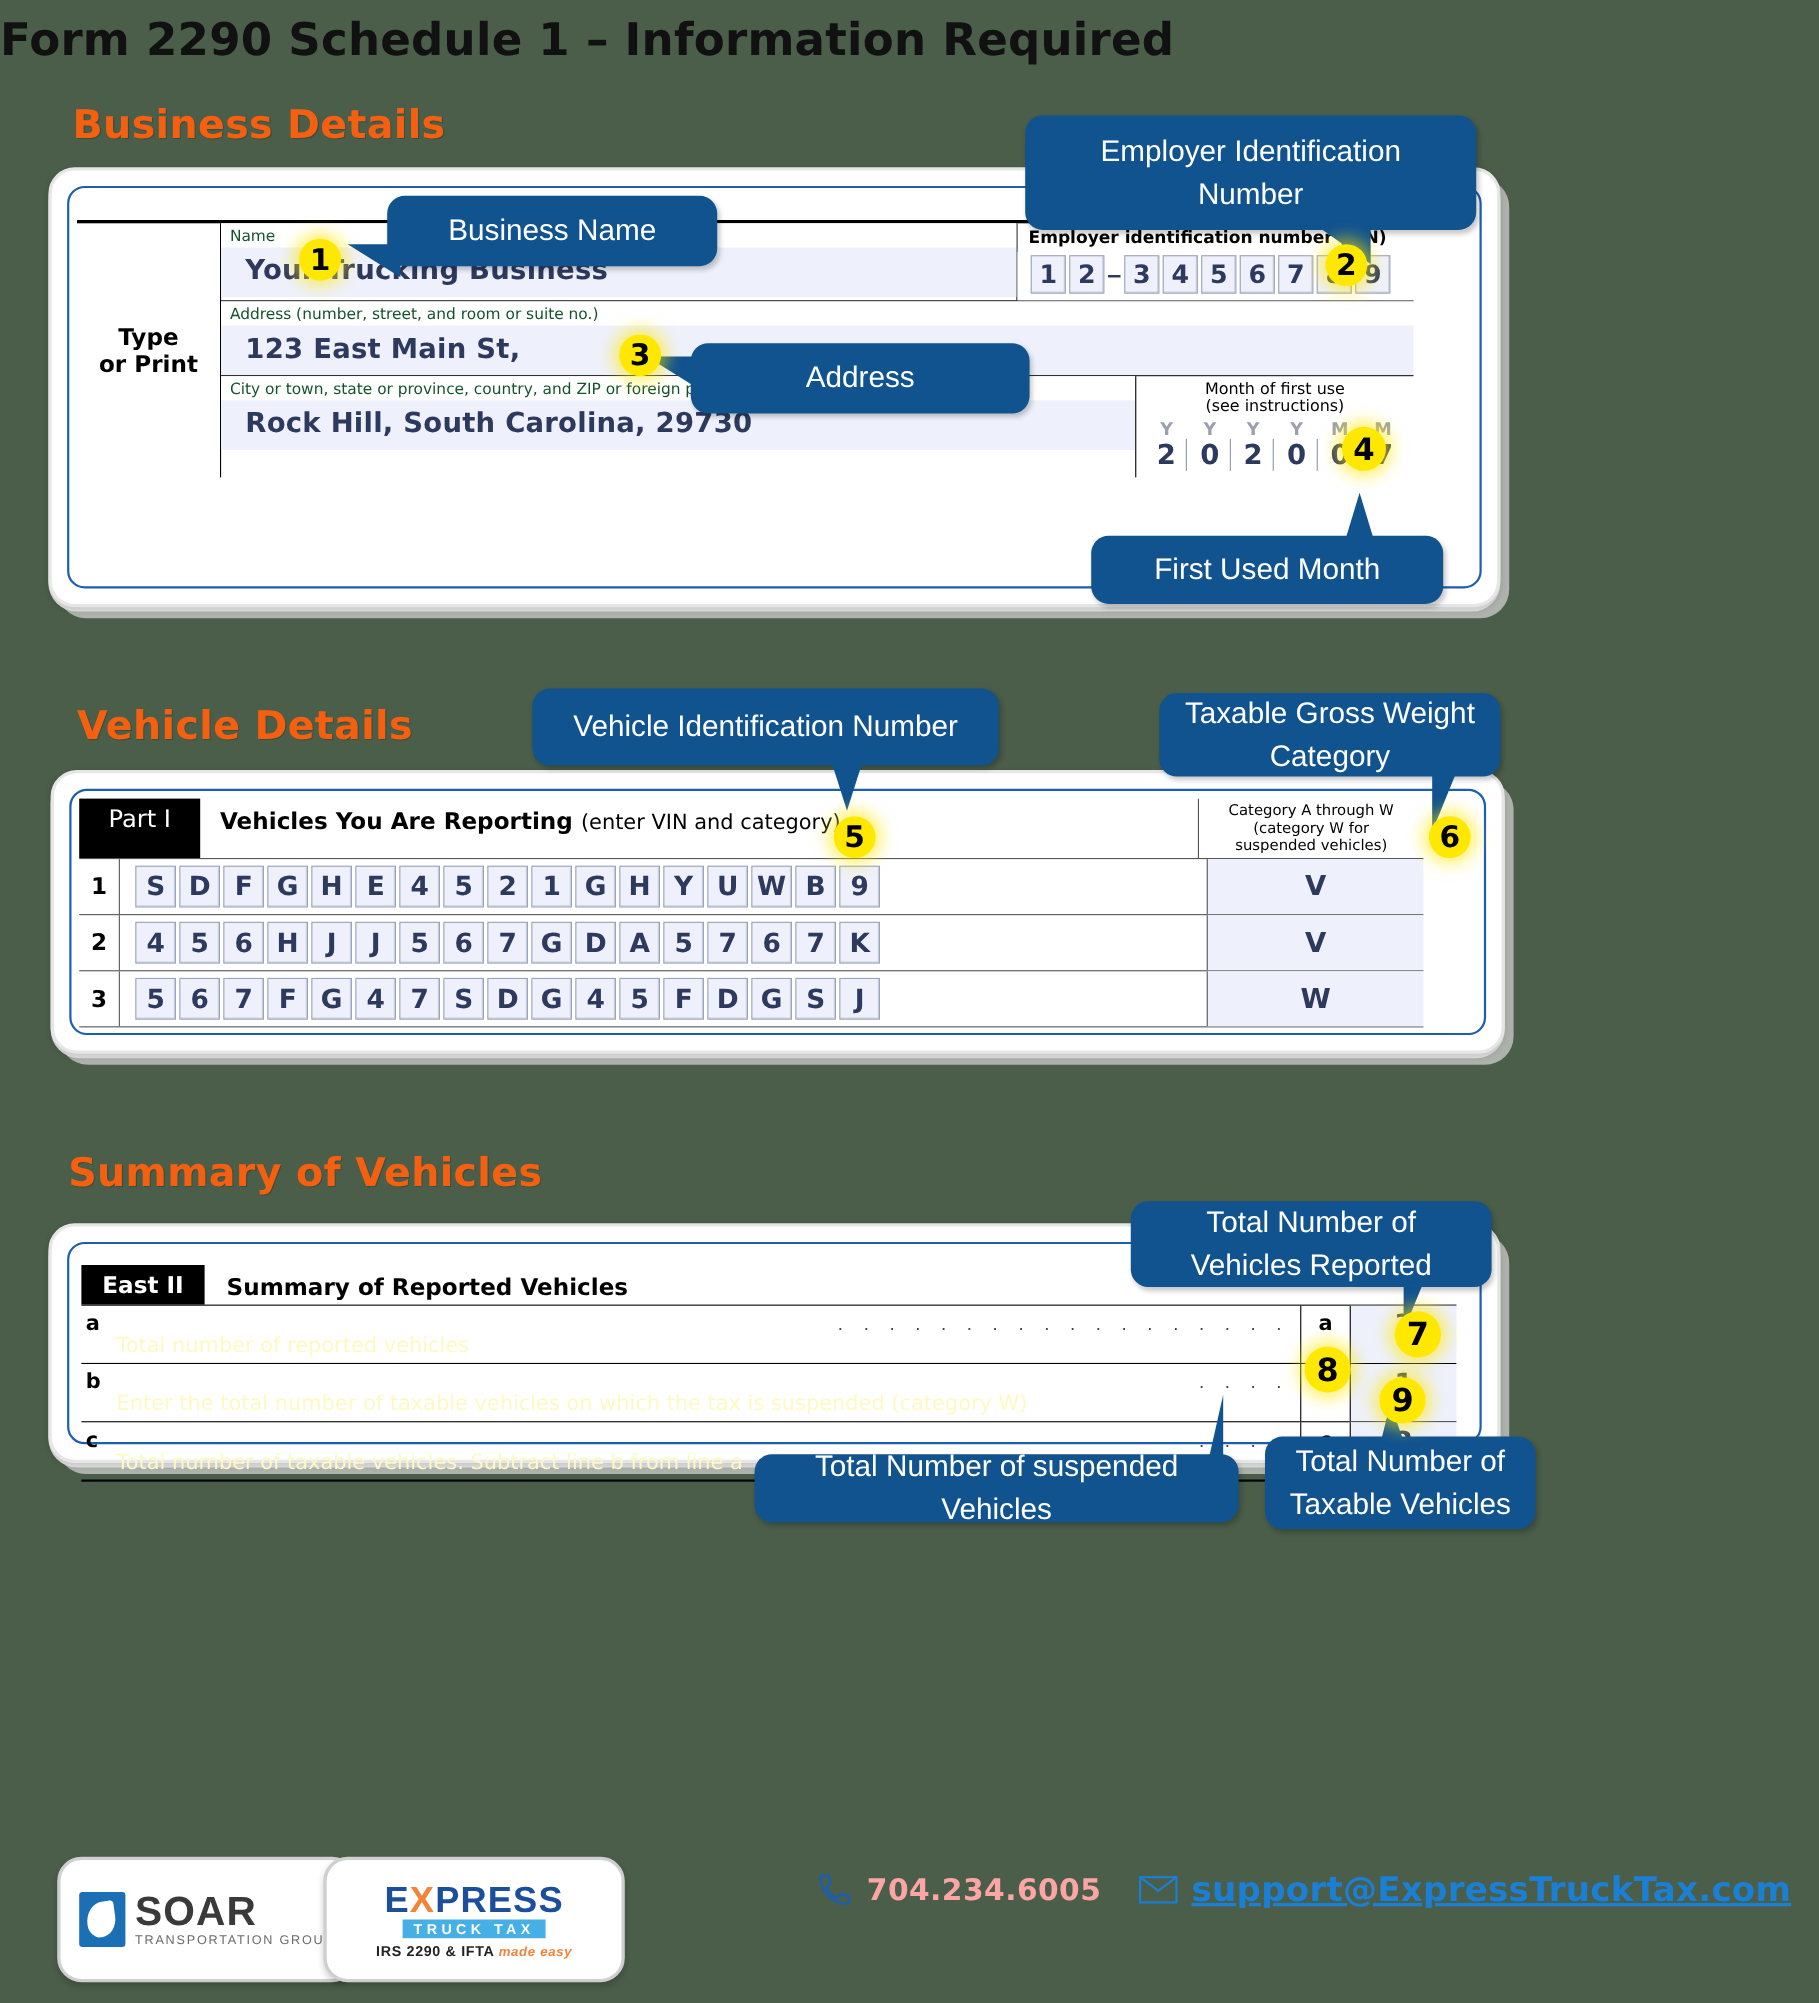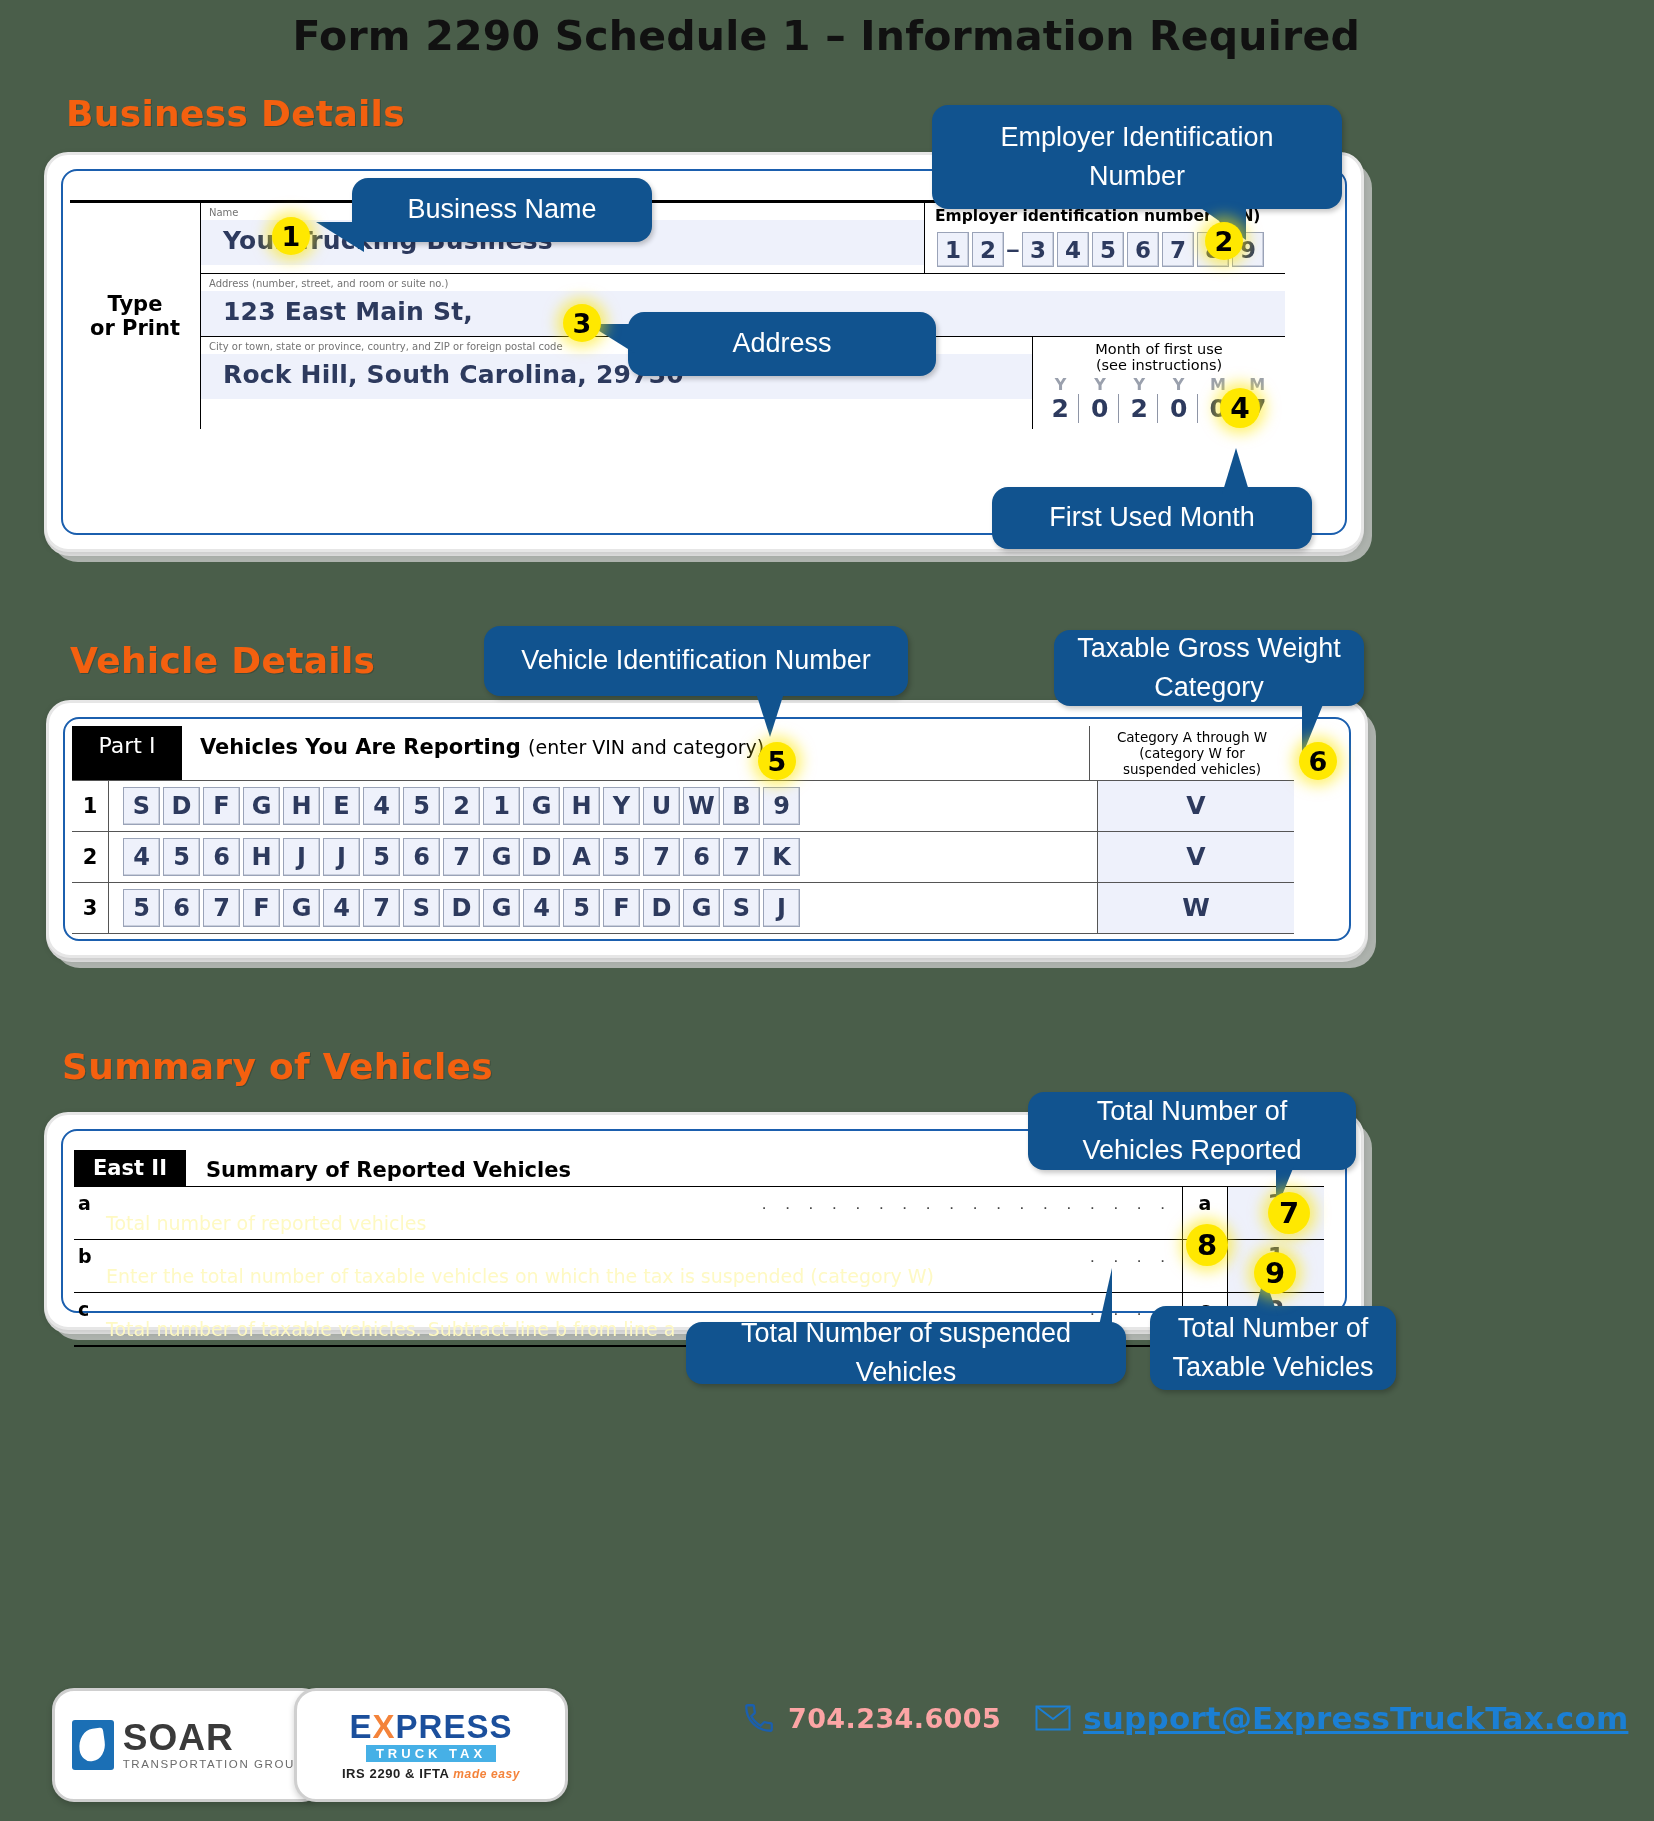--- a/index.html
+++ b/index.html
@@ -4,21 +4,21 @@
 <style>
   html,body{margin:0;padding:0;}
   body{
     width:1654px;height:1821px;position:relative;overflow:hidden;
     background:#4a5e4a;
     font-family:"Liberation Sans", sans-serif;
   }
 
   
   #page-title{
-    position:absolute;top:12px;left:0;width:1360px;text-align:right;
+    position:absolute;top:12px;left:0;width:1360px;text-align:left;
     font-size:41px;font-weight:bold;color:#111;letter-spacing:.2px;
     font-family:"DejaVu Sans", sans-serif;
   }
   
   .section-head{
     position:absolute;color:#f4600f;font-weight:bold;font-size:36px;
     font-family:"DejaVu Sans", sans-serif;letter-spacing:.3px;
     text-shadow:1px 1px 0 rgba(0,0,0,.18);
   }
   #head-business{left:66px;top:93px;}
@@ -53,21 +53,21 @@
   .bf-typecol{
     width:130px;border-right:1.5px solid #000;
     display:flex;align-items:center;justify-content:center;
     font-weight:bold;font-size:21px;color:#000;text-align:center;line-height:1.15;
     font-family:"DejaVu Sans", sans-serif;
   }
   .bf-top-rule{height:3px;background:#000;width:1215px;}
   .bf-cellblock{flex:1;}
   .bf-field{border-bottom:1.5px solid #000;}
   .bf-label{
-    font-size:10px;color:#737373;padding:4px 0 2px 8px;background:#fff;
+    font-size:14px;color:#14532d;padding:4px 0 2px 8px;background:#fff;
     font-family:"DejaVu Sans", sans-serif;
   }
   .bf-value{
     font-size:25px;font-weight:bold;color:#2d3a5e;background:#eef1fb;
     padding:6px 0 10px 22px;letter-spacing:.2px;
     font-family:"DejaVu Sans", sans-serif;
   }
   .split-row{display:flex;}
   .split-left{flex:1;border-right:1.5px solid #000;}
   .ein-col{width:360px;}

